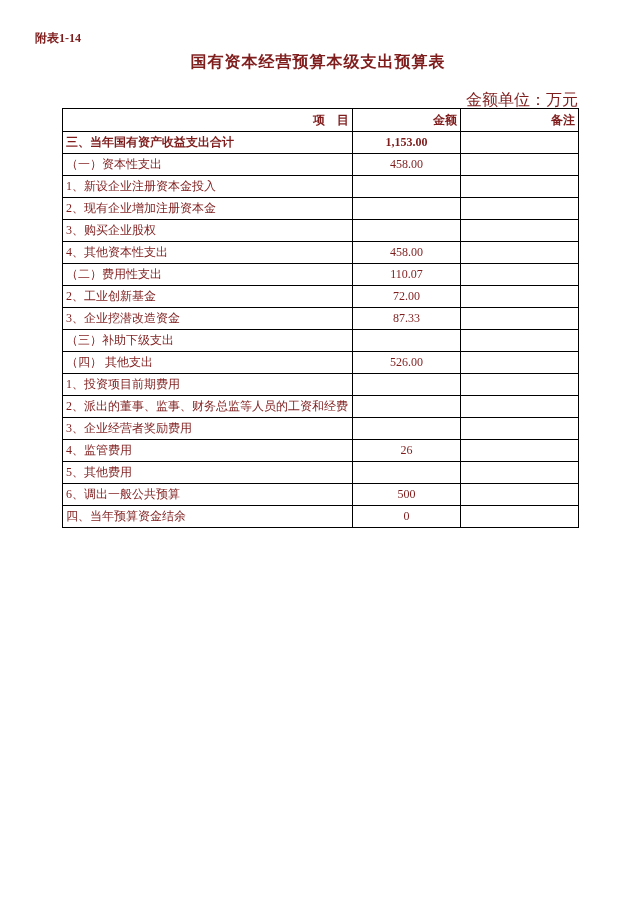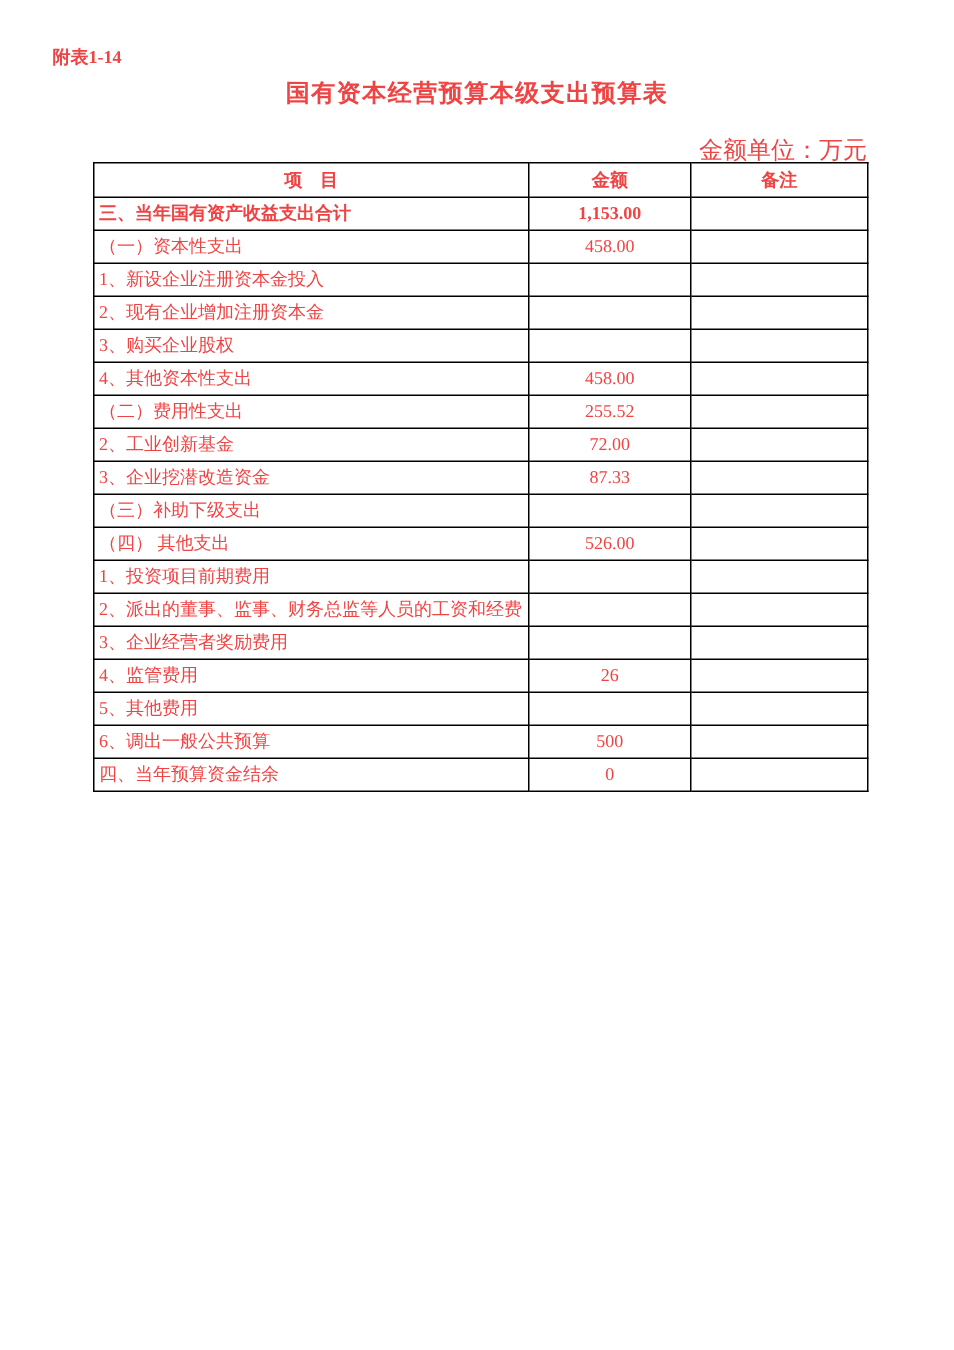--- a/index.html
+++ b/index.html
@@ -2,21 +2,21 @@
 <html><head>
 <meta charset="utf-8">
 <style>
   html,body{margin:0;padding:0;background:#e8e8e8;}
   .page{
     position:relative;
     width:636px;height:900px;
     margin:0 auto;
     background:#ffffff;
     font-family:"Liberation Serif","DejaVu Serif",serif;
-    color:#ef4444;
+    color:#7f1d1d;
     overflow:hidden;
   }
   .annex-label{
     position:absolute;left:35px;top:30px;
     font-size:12px;font-weight:bold;
   }
   .doc-title{
     position:absolute;left:0;top:52px;width:100%;
     text-align:center;font-size:16px;font-weight:bold;
     letter-spacing:1px;
@@ -35,21 +35,21 @@
   }
   table.budget th, table.budget td{
     border:1px solid #000;
     padding:1px 3px;
     height:19px;
     vertical-align:middle;
     overflow:hidden;
   }
   table.budget th{
     font-weight:bold;
-    text-align:center;
+    text-align:right;
     height:20px;
   }
   col.c-item{width:290px;}
   col.c-amount{width:108px;}
   col.c-remark{width:118px;}
   td.item-cell{text-align:left;}
   td.amount-cell{text-align:center;}
   td.remark-cell{text-align:center;}
   .indent-0{padding-left:3px;}
   .indent-1{padding-left:10px;}
@@ -106,21 +106,21 @@
           <td class="amount-cell"></td>
           <td class="remark-cell"></td>
         </tr>
         <tr>
           <td class="item-cell indent-2">4、其他资本性支出</td>
           <td class="amount-cell">458.00</td>
           <td class="remark-cell"></td>
         </tr>
         <tr>
           <td class="item-cell indent-1">（二）费用性支出</td>
-          <td class="amount-cell">255.52</td>
+          <td class="amount-cell">110.07</td>
           <td class="remark-cell"></td>
         </tr>
         <tr>
           <td class="item-cell indent-2">2、工业创新基金</td>
           <td class="amount-cell">72.00</td>
           <td class="remark-cell"></td>
         </tr>
         <tr>
           <td class="item-cell indent-2">3、企业挖潜改造资金</td>
           <td class="amount-cell">87.33</td>

